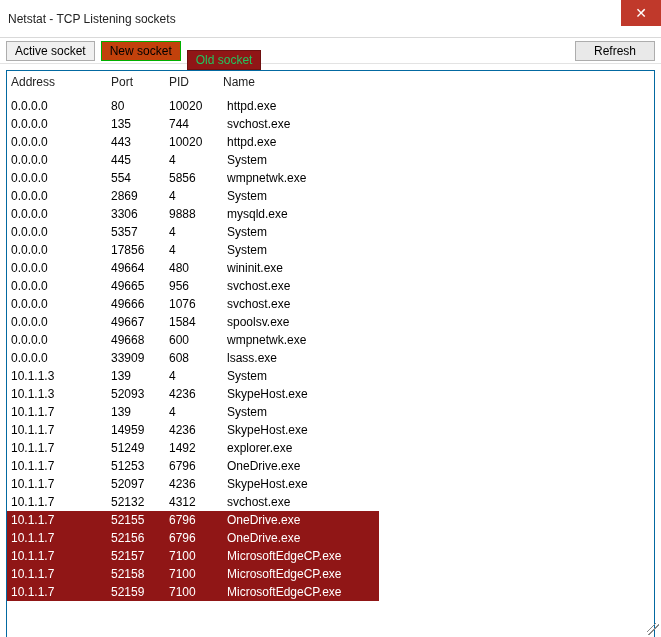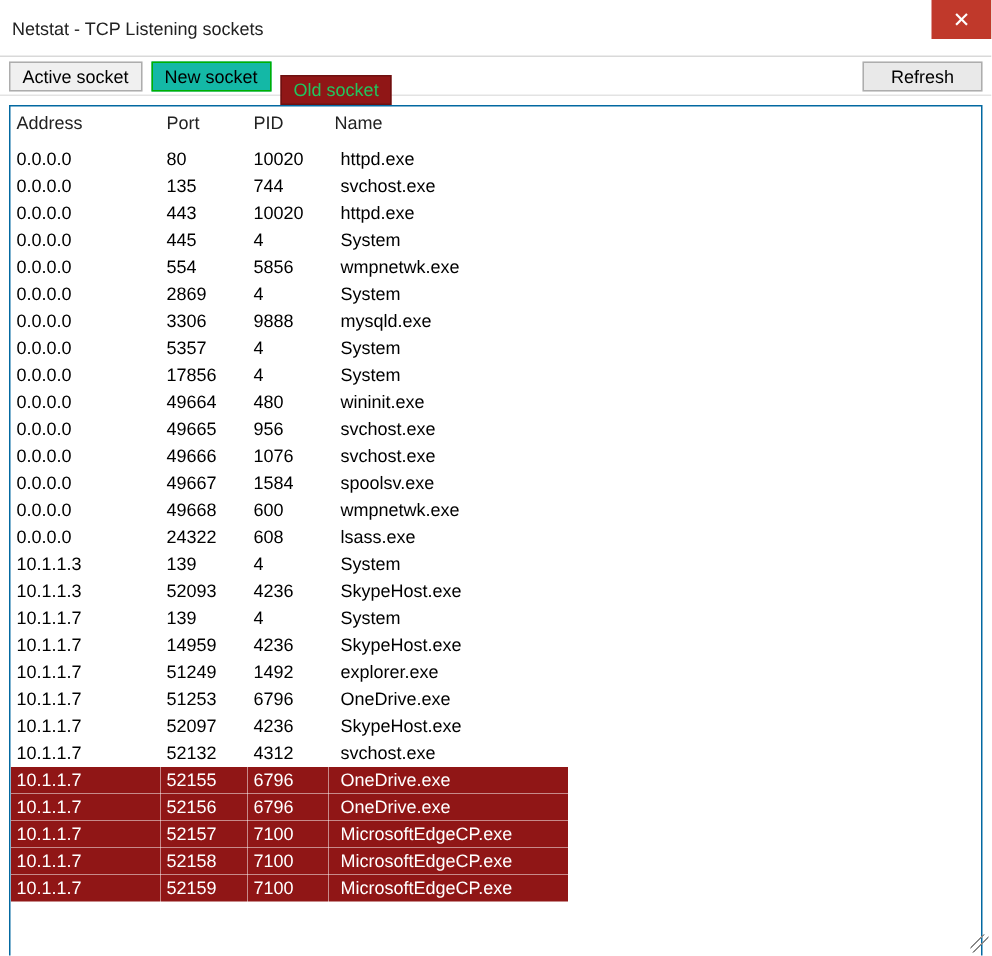--- a/index.html
+++ b/index.html
@@ -50,21 +50,21 @@
     height: 20px;
     padding: 0 8px;
     border: 1px solid #adadad;
     background: #f0f0f0;
     cursor: pointer;
     font-size: 12px;
     display: inline-flex;
     align-items: center;
   }
   .legend-new {
-    background: #14b8a6;
+    background: #c2410c;
     border-color: #00b000;
     color: #000;
   }
   .legend-old {
     background: #901616;
     border-color: #6e1010;
     color: #22c55e;
     margin-top: 18px;
   }
   .spacer { flex: 1; }
@@ -242,21 +242,21 @@
           <td class="name">spoolsv.exe</td>
         </tr>
         <tr>
           <td class="addr">0.0.0.0</td>
           <td class="port">49668</td>
           <td class="pid">600</td>
           <td class="name">wmpnetwk.exe</td>
         </tr>
         <tr>
           <td class="addr">0.0.0.0</td>
-          <td class="port">24322</td>
+          <td class="port">33909</td>
           <td class="pid">608</td>
           <td class="name">lsass.exe</td>
         </tr>
         <tr>
           <td class="addr">10.1.1.3</td>
           <td class="port">139</td>
           <td class="pid">4</td>
           <td class="name">System</td>
         </tr>
         <tr>

